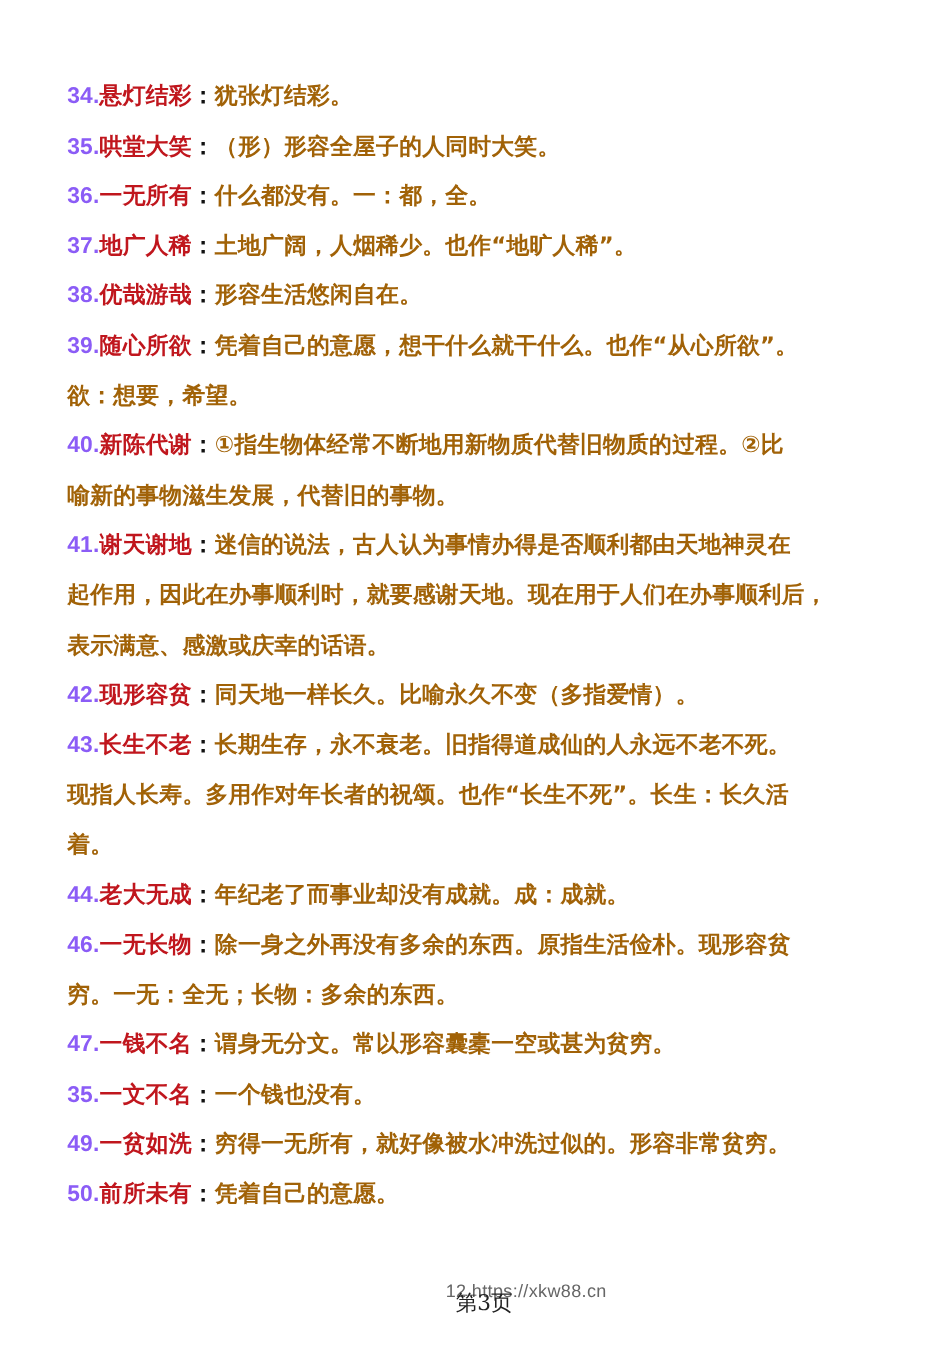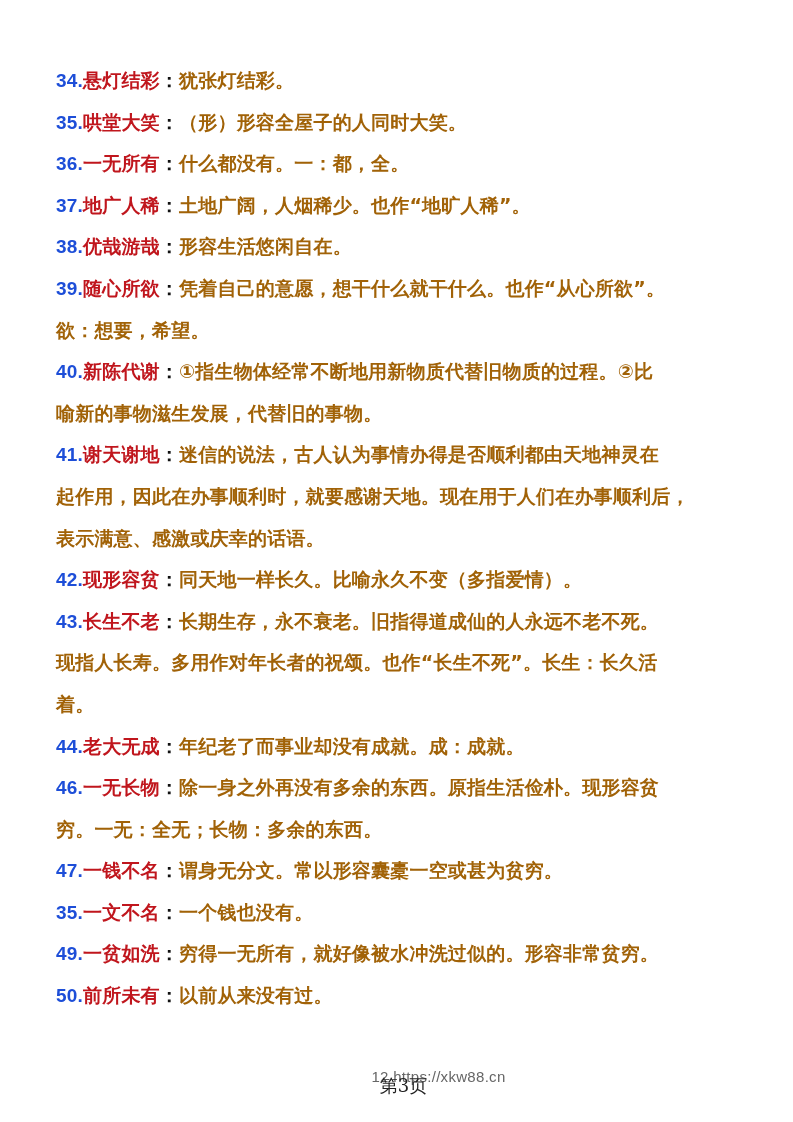--- a/index.html
+++ b/index.html
@@ -25,21 +25,21 @@
       font-size: 19px;
       line-height: 41.6px;
       height: 41.6px;
       white-space: nowrap;
       font-weight: bold;
       letter-spacing: 0.2px;
     }
     .num {
       font-family: "Liberation Sans", sans-serif;
       font-weight: bold;
-      color: #1d4ed8;
+      color: #8b5cf6;
     }
     .term {
       color: #c0161d;
       font-weight: bold;
     }
     .sep {
       color: #111111;
     }
     .def {
       color: #a16207;
@@ -158,21 +158,21 @@
 
   <div class="line">
     <span class="num">35.</span><span class="term">一文不名</span><span class="sep">：</span><span class="def">一个钱也没有。</span>
   </div>
 
   <div class="line">
     <span class="num">49.</span><span class="term">一贫如洗</span><span class="sep">：</span><span class="def">穷得一无所有，就好像被水冲洗过似的。形容非常贫穷。</span>
   </div>
 
   <div class="line">
-    <span class="num">50.</span><span class="term">前所未有</span><span class="sep">：</span><span class="def">以前从来没有过。</span>
+    <span class="num">50.</span><span class="term">前所未有</span><span class="sep">：</span><span class="def">凭着自己的意愿。</span>
   </div>
 
 </div>
 
 <div class="footer">
   <div class="footer-url">12 https://xkw88.cn</div>
   <div class="footer-page">第3页</div>
 </div>
 
 </body></html>

